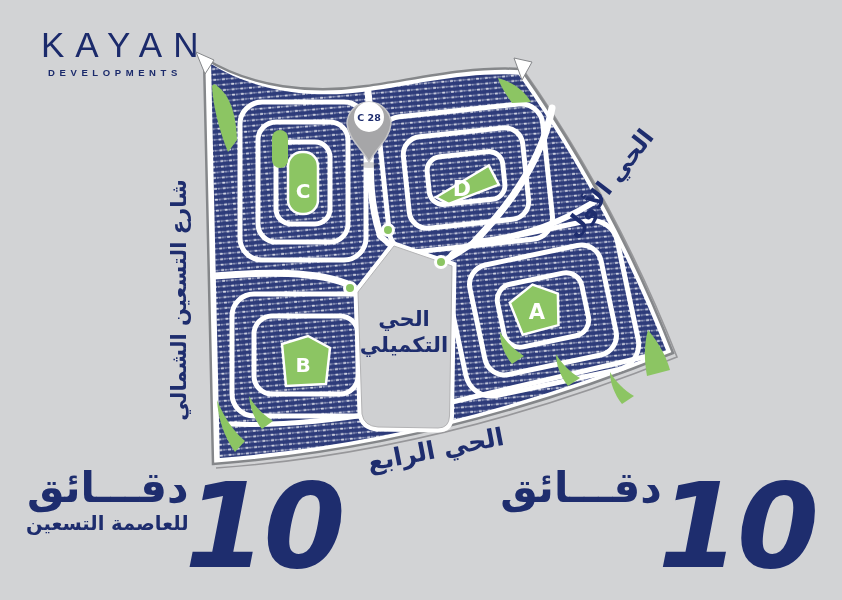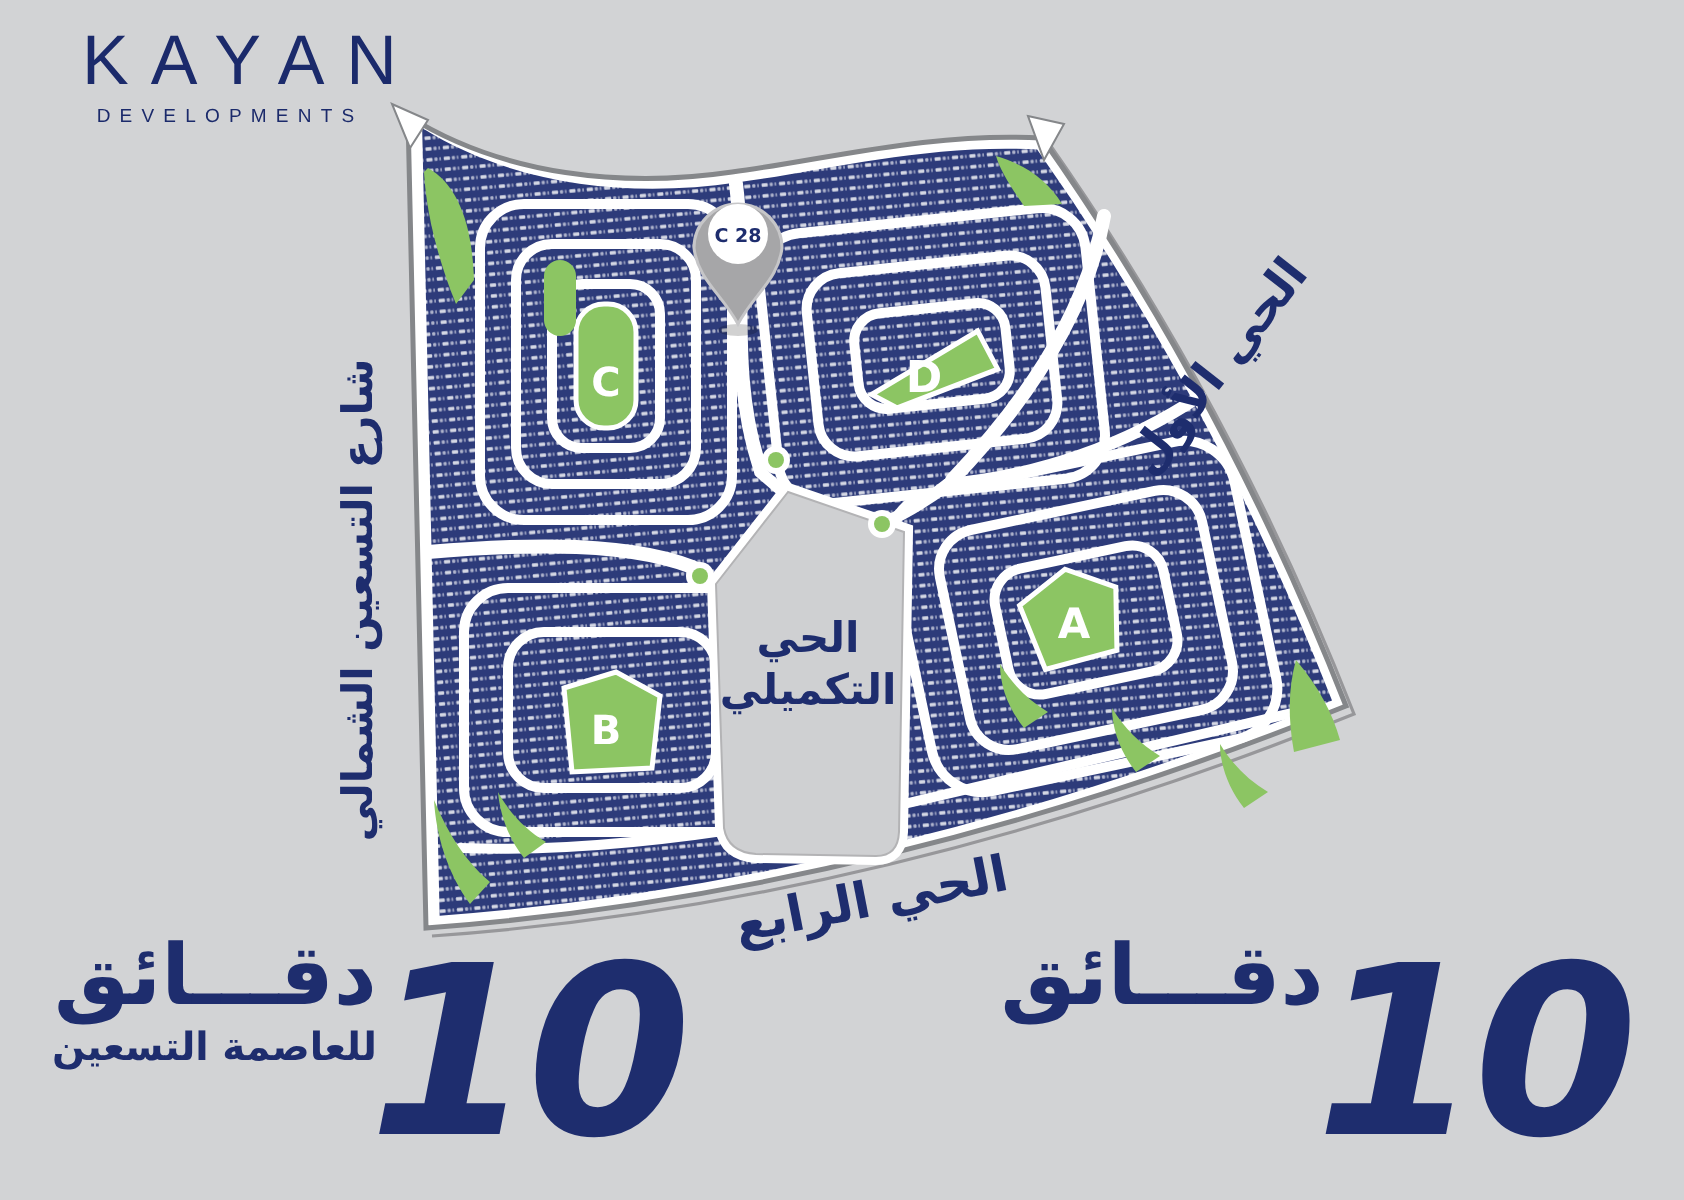--- a/index.html
+++ b/index.html
@@ -2,23 +2,23 @@
 <html><head>
 <meta charset="utf-8">
 <style>
   html,body{margin:0;padding:0;}
   .stage{
     position:relative;width:842px;height:600px;overflow:hidden;
     background:#d2d3d5;
     font-family:"DejaVu Sans", sans-serif;
   }
   
-  .logo{position:absolute;left:33px;top:13px;width:160px;text-align:center;color:#1b2a6b;}
+  .logo{position:absolute;left:33px;top:27px;width:160px;text-align:center;color:#1b2a6b;}
   .logo-name{font-family:"Liberation Sans", sans-serif;font-weight:200;font-size:35px;letter-spacing:11px;line-height:1;margin-left:8px;}
-  .logo-tagline{font-family:"Liberation Sans", sans-serif;font-weight:400;font-size:9.5px;letter-spacing:4.6px;margin-top:5px;margin-left:4px;}
+  .logo-tagline{font-family:"Liberation Sans", sans-serif;font-weight:700;font-size:9.5px;letter-spacing:4.6px;margin-top:5px;margin-left:4px;}
   
   .map-svg{position:absolute;left:0;top:0;}
   .ring{fill:none;stroke:#ffffff;stroke-width:5;}
   .road{fill:none;stroke:#ffffff;stroke-linecap:round;}
   .park{fill:#8cc563;stroke:#ffffff;stroke-width:2.5;}
   .wedge{fill:#8cc563;}
   .park-letter{fill:#ffffff;font-weight:bold;font-family:"DejaVu Sans",sans-serif;text-anchor:middle;}
   .maplabel{fill:#1e2d6e;font-weight:bold;font-family:"DejaVu Sans",sans-serif;text-anchor:middle;}
   
   .badge{position:absolute;bottom:28px;display:flex;align-items:flex-start;color:#1e2d6e;}

